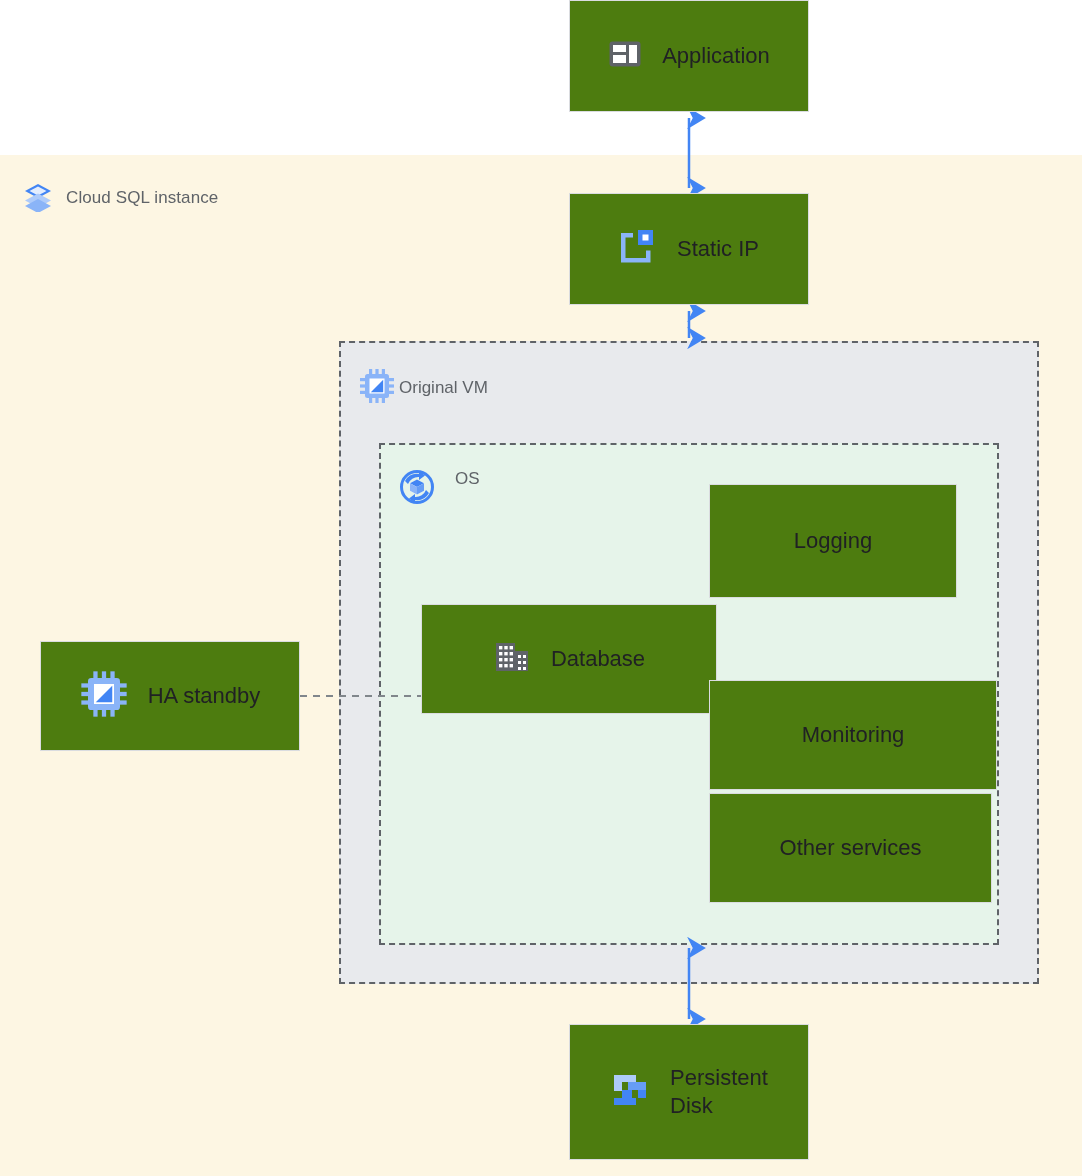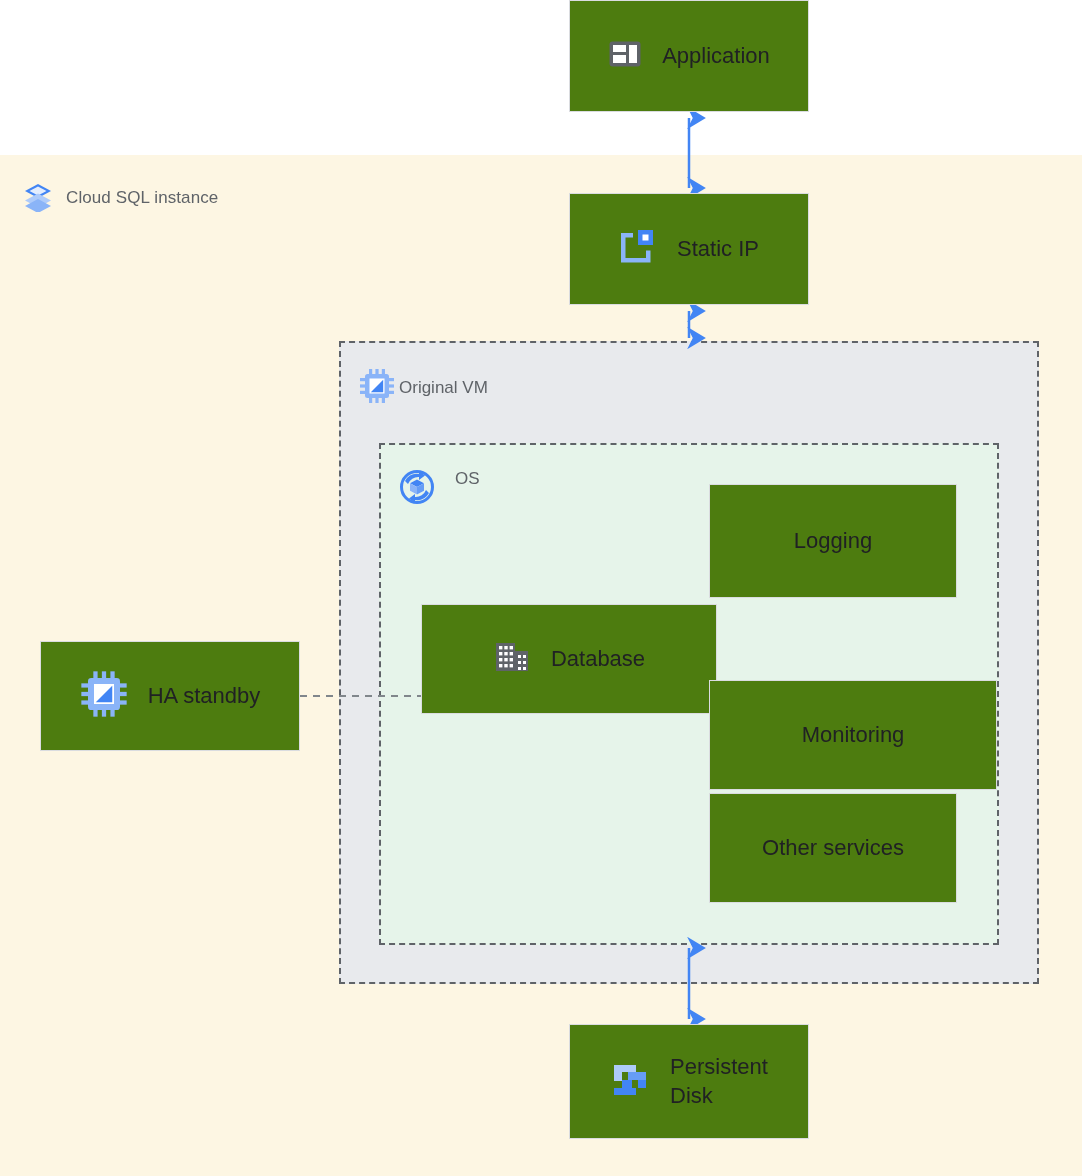--- a/index.html
+++ b/index.html
@@ -110,22 +110,22 @@
     text-align: center;
   }
 
   
   .node-application { left: 569px; top: 0px;    width: 240px; height: 112px; }
   .node-staticip    { left: 569px; top: 193px;  width: 240px; height: 112px; align-items: center; }
   .node-hastandby   { left: 40px;  top: 641px;  width: 260px; height: 110px; }
   .node-database    { left: 421px; top: 604px;  width: 296px; height: 110px; }
   .node-logging     { left: 709px; top: 484px;  width: 248px; height: 114px; }
   .node-monitoring  { left: 709px; top: 662px;  width: 288px; height: 110px; margin-top: 18px; }
-  .node-otherserv   { left: 709px; top: 793px;  width: 248px; height: 110px; }
-  .node-pdisk       { left: 569px; top: 1024px; width: 240px; height: 115px; }
+  .node-otherserv   { left: 709px; top: 793px;  width: 283px; height: 110px; }
+  .node-pdisk       { left: 569px; top: 1024px; width: 240px; height: 136px; }
 
   .node-pdisk .node-text { text-align: left; }
 
   
   .icon {
     flex: 0 0 auto;
     display: block;
   }
 
   

